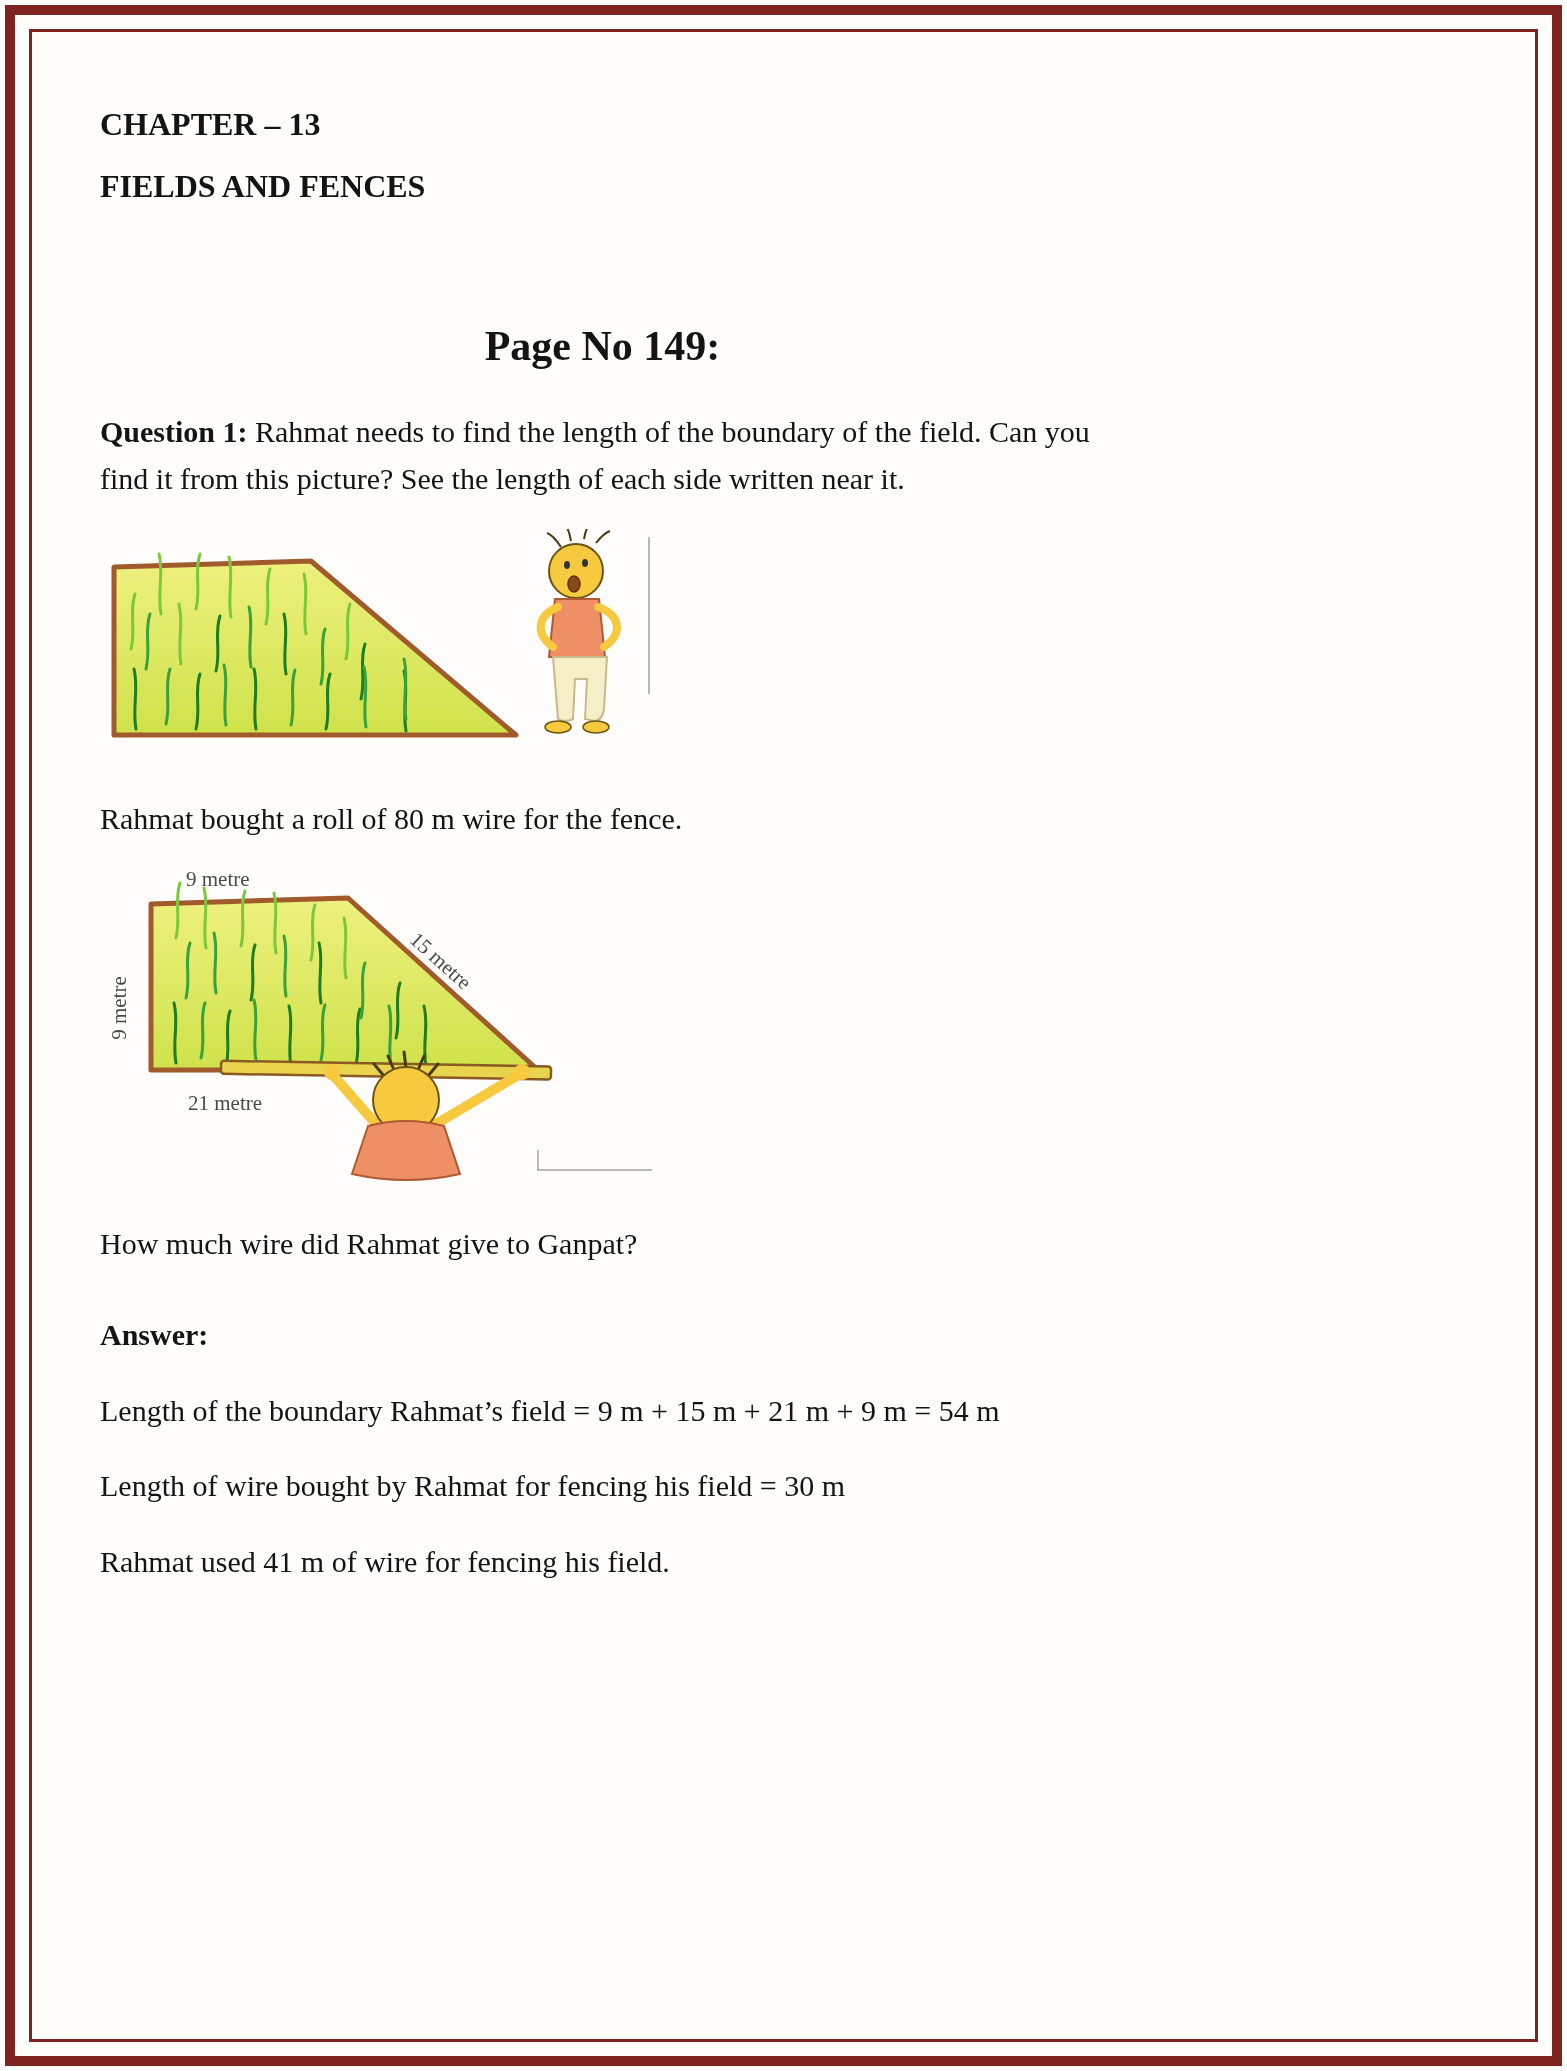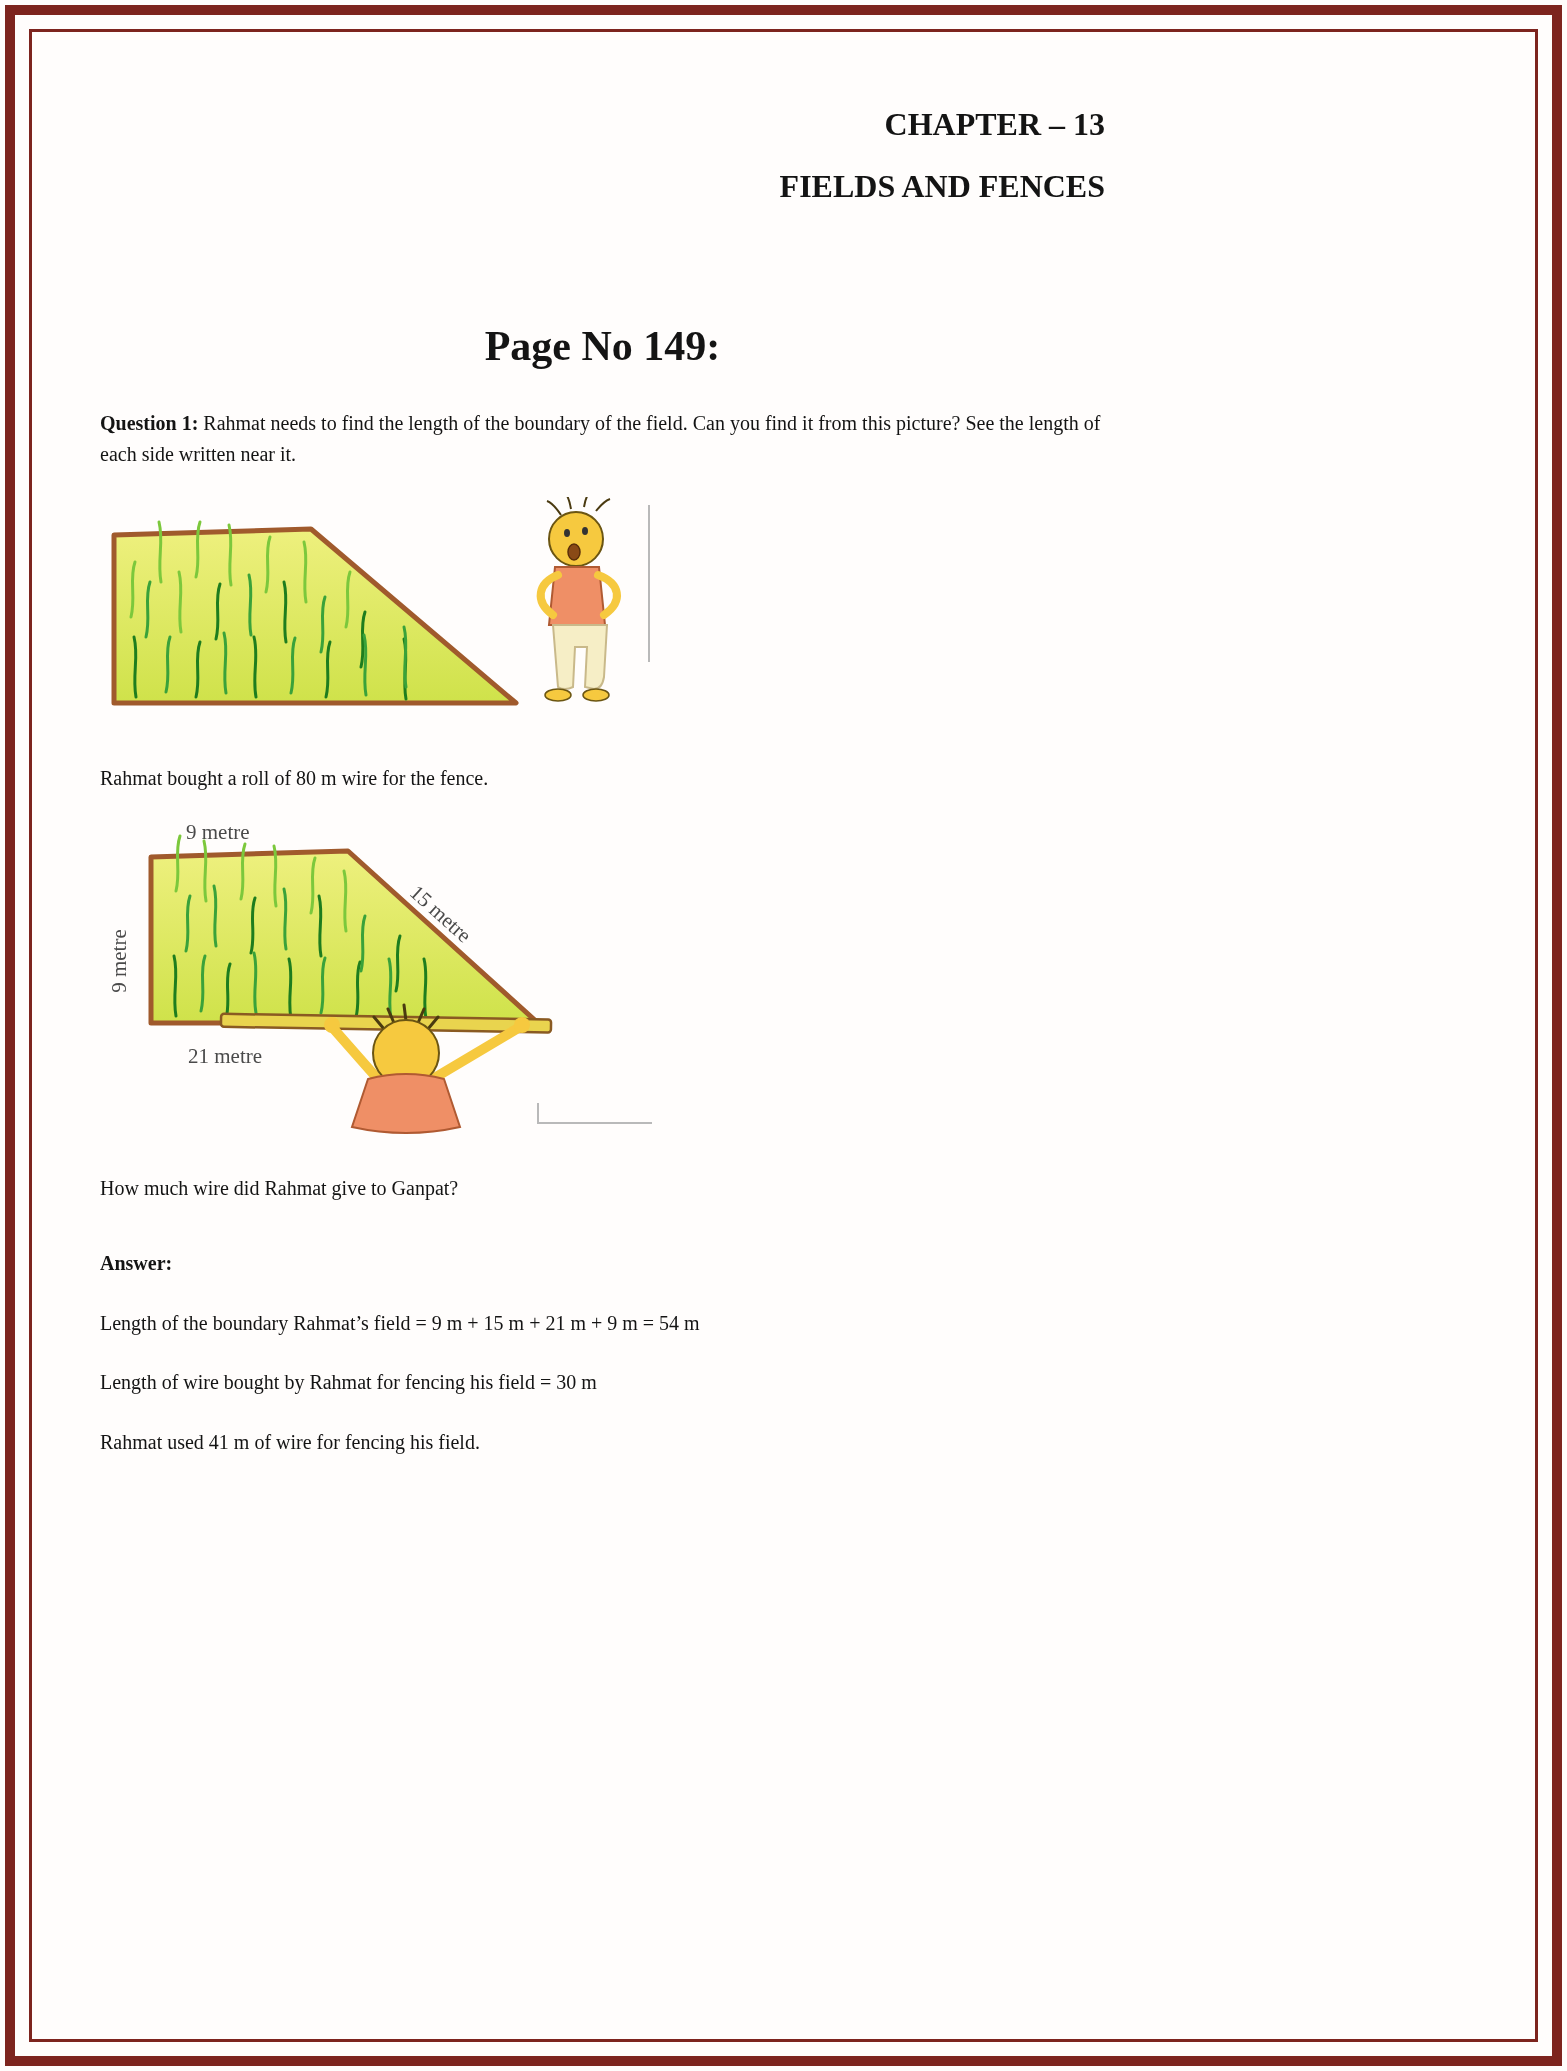--- a/index.html
+++ b/index.html
@@ -41,36 +41,36 @@
   }
   .content{
     position:absolute;
     left:100px; top:34px;
     width:1005px;
   }
   .chapter{
     margin:70px 0 0 0;
     font-size:32px;
     font-weight:bold;
-    text-align:right;
+    text-align:left;
     line-height:1.3;
   }
   .subtitle{
     margin:20px 0 0 0;
   }
   .page-heading{
     margin:112px 0 0 0;
     font-size:42px;
     font-weight:bold;
     text-align:center;
     line-height:1.3;
   }
   .para{
     margin:34px 0 0 0;
-    font-size:20px;
+    font-size:30px;
     line-height:1.58;
   }
   .para strong{font-weight:bold;}
   .answer-label{margin-top:44px;}
   .answer-line{margin-top:28px;}
   .figure{
     margin:26px 0 0 6px;
     text-decoration:underline;
   }
   .figure svg{display:block;}

